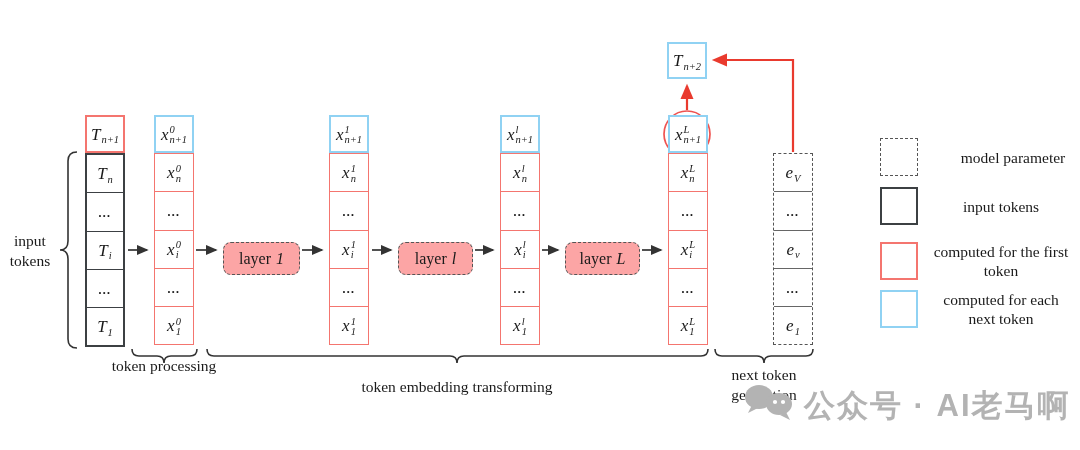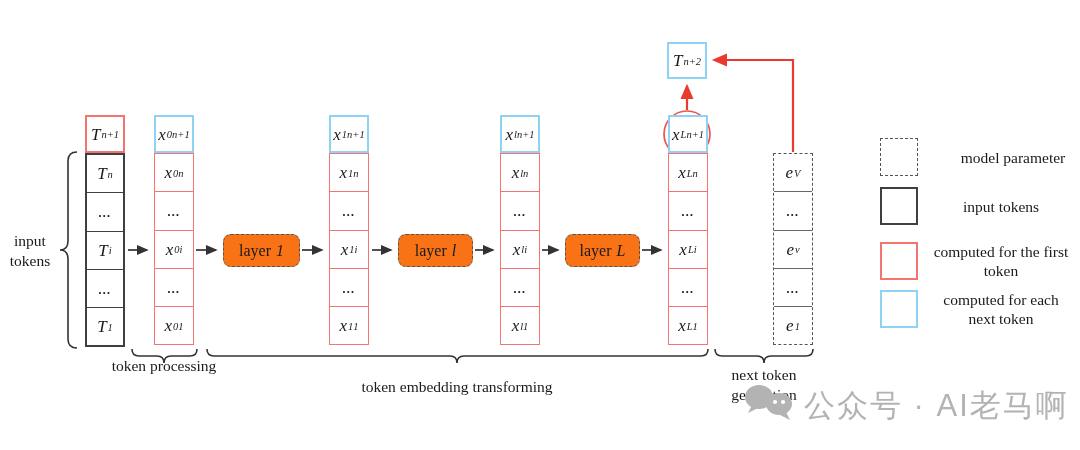--- a/index.html
+++ b/index.html
@@ -17,26 +17,26 @@
   .cells.redb{border:1.8px solid var(--box-red,#f4756f);}
   .cells.dashedb{border:1.6px dashed var(--dashed,#555);}
   .cell{height:37.3px;display:flex;align-items:center;justify-content:center;}
   .blackb .cell{border-bottom:1.5px solid var(--box-black,#3c4043);}
   .redb .cell{border-bottom:1.5px solid var(--box-red,#f4756f);}
   .dashedb .cell{border-bottom:1px solid #666;}
   .cell:last-child{border-bottom:none !important;}
 
   
   .mv{font-family:"Liberation Serif",serif;font-style:italic;font-size:17px;line-height:1;}
-  .ss{display:inline-flex;flex-direction:row;margin-left:1px;transform:translateY(1px);}
+  .ss{display:inline-flex;flex-direction:column;margin-left:1px;transform:translateY(1px);}
   .ss span{font-family:"Liberation Serif",serif;font-style:italic;font-size:10.5px;line-height:10px;height:10px;}
 
   
-  .layer{position:absolute;top:234px;height:33px;box-sizing:border-box;border:1.6px dashed var(--dashed,#555);
-         border-radius:8px;display:flex;align-items:center;justify-content:center;background:#f97316;
+  .layer{position:absolute;top:242px;height:33px;box-sizing:border-box;border:1.6px dashed var(--dashed,#555);
+         border-radius:8px;display:flex;align-items:center;justify-content:center;background:#fca5a5;
          font-size:16px;font-family:"Liberation Serif",serif;}
   .layer .mv{margin-left:5px;font-size:16px;}
 
   
   .outbox{position:absolute;left:667px;top:42px;width:40px;height:37px;box-sizing:border-box;
           border:2px solid var(--box-blue,#90d2f3);display:flex;align-items:center;justify-content:center;background:#fff;}
 
   
   .side-label{position:absolute;left:0px;top:231px;width:60px;text-align:center;font-size:15.5px;line-height:20px;}
   .stage{position:absolute;text-align:center;font-size:15.5px;line-height:20px;}
@@ -48,21 +48,21 @@
   .lrow{position:absolute;left:880px;width:192px;display:flex;align-items:center;gap:12px;}
   .lswatch{width:38px;height:38px;box-sizing:border-box;flex:0 0 auto;background:#fff;}
   .sw-dashed{border:1.6px dashed var(--dashed,#555);}
   .sw-black{border:2px solid var(--box-black,#3c4043);}
   .sw-red{border:2px solid var(--box-red,#f4756f);}
   .sw-blue{border:2px solid var(--box-blue,#90d2f3);}
   .ltext{flex:1;text-align:center;font-size:15.5px;line-height:19px;}
 
   
   .wm{position:absolute;left:744px;top:383px;display:flex;align-items:center;gap:8px;color:var(--watermark,#b3b3b3);}
-  .wm-text{font-family:"Liberation Sans",sans-serif;font-size:31px;letter-spacing:2px;white-space:nowrap;}
+  .wm-text{font-family:"Liberation Sans",sans-serif;font-size:31px;letter-spacing:2px;white-space:nowrap;font-weight:bold;}
 </style>
 </head>
 <body>
 
 <div class="canvas">
 
   <svg class="overlay" viewBox="0 0 1080 450">
     <defs>
       <marker id="ab" markerWidth="8" markerHeight="8" refX="6" refY="3" orient="auto">
         <path d="M0,0 L7,3 L0,6 Z" fill="#333"></path>

